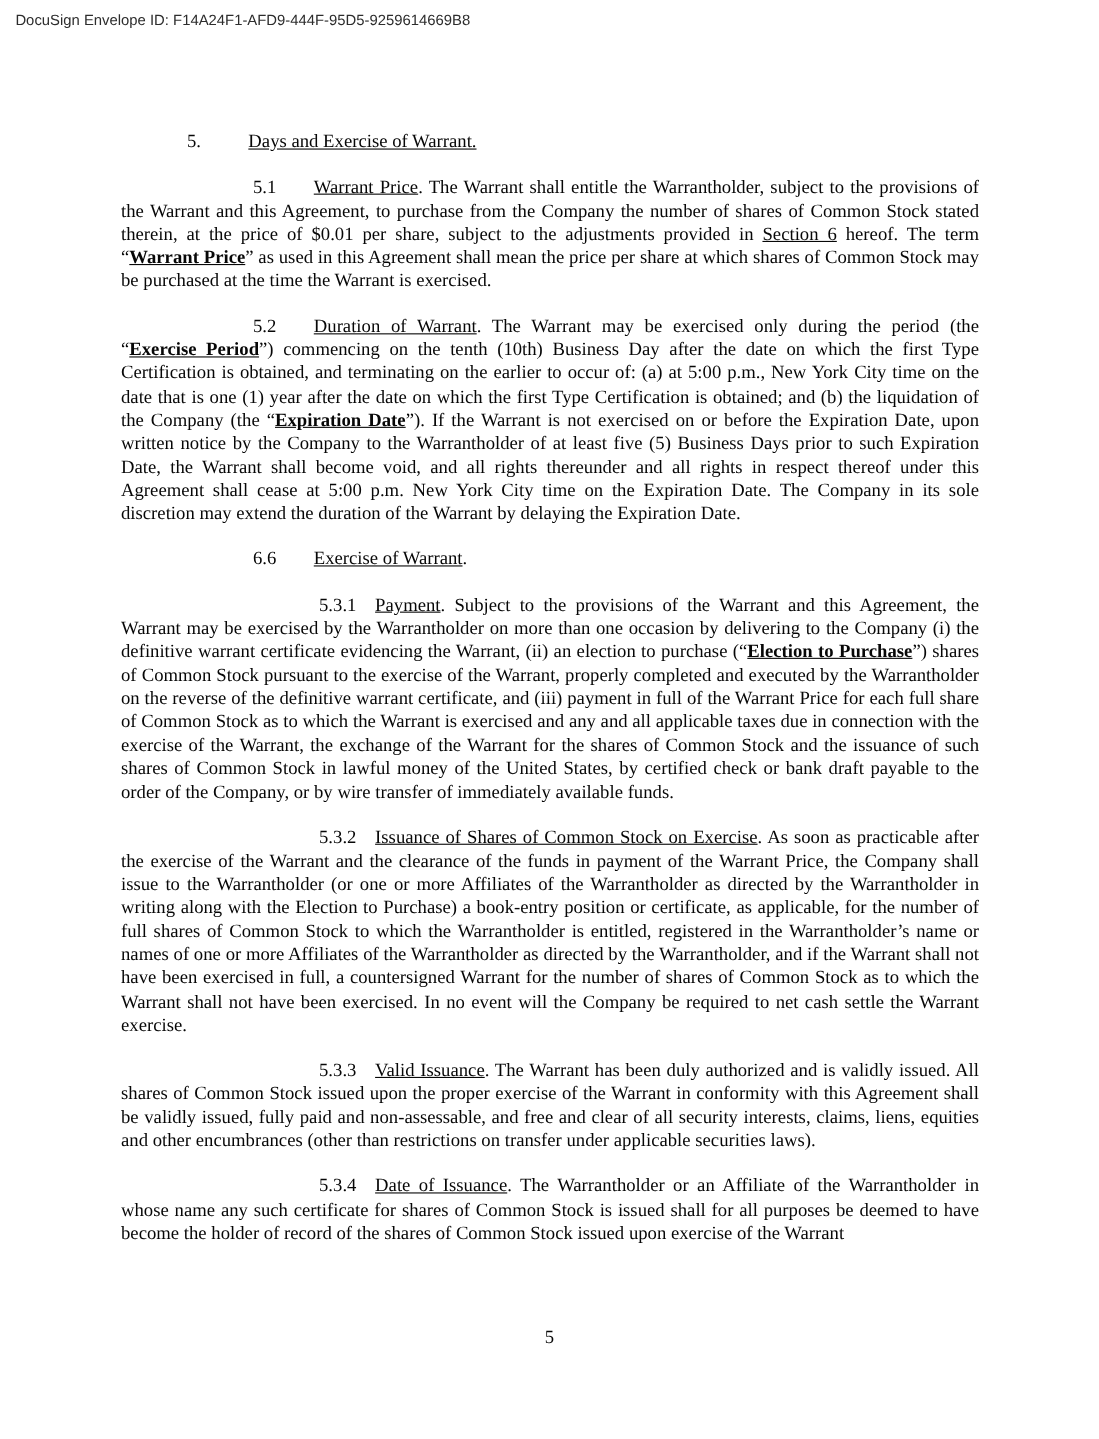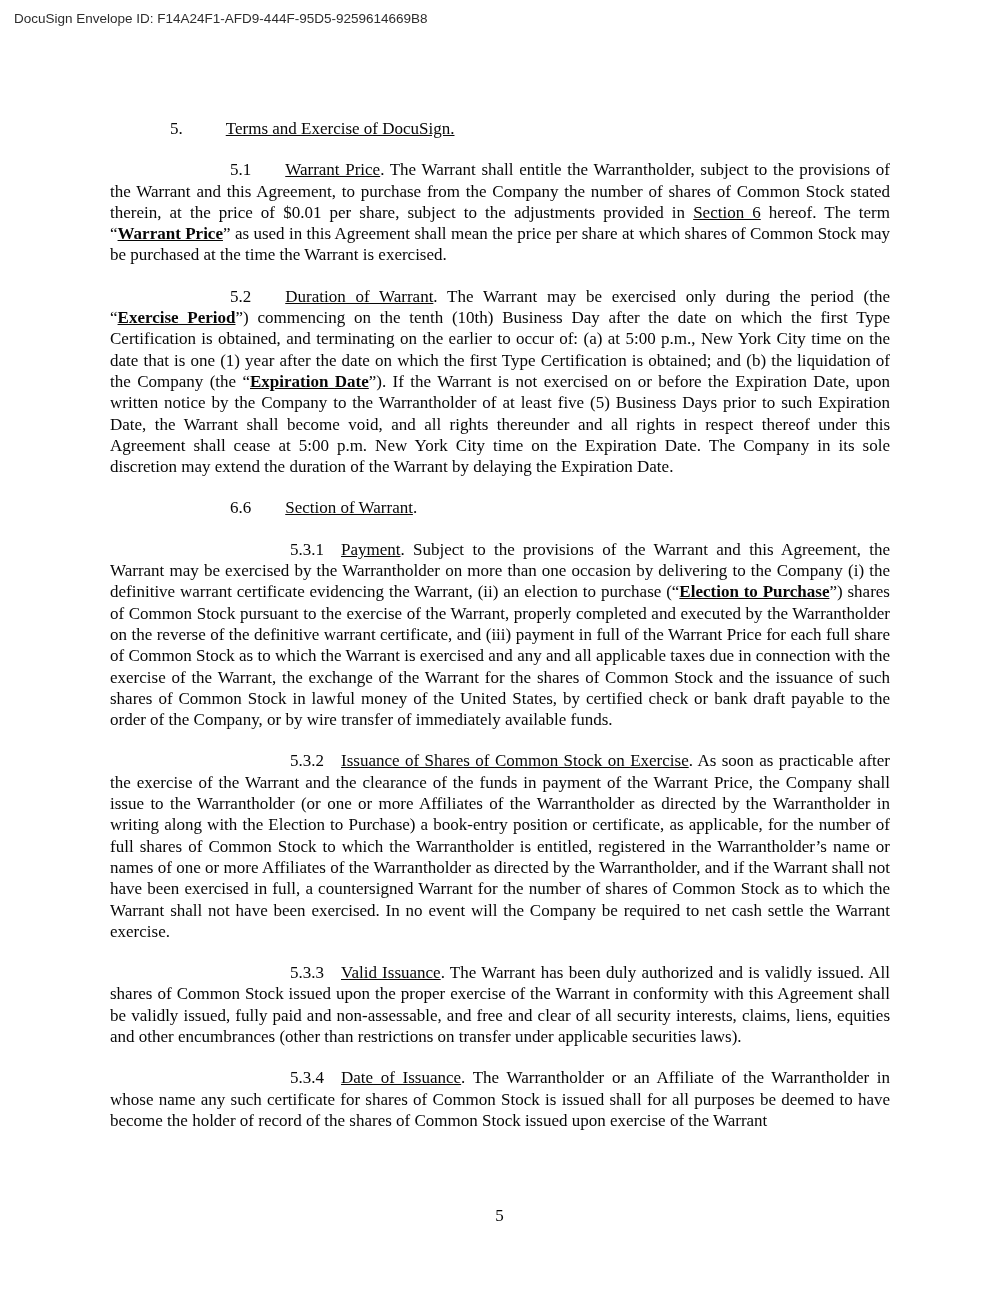--- a/index.html
+++ b/index.html
@@ -53,24 +53,24 @@
     color: #070707;
   }
 </style>
 </head>
 <body>
 
 <div class="page">
   <div class="docusign-header">DocuSign Envelope ID: F14A24F1-AFD9-444F-95D5-9259614669B8</div>
 
   <div class="content">
-      <div class="para lvl1"><span class="">5.</span><span class="tab"></span><span class="u ">Terms and Exercise of DocuSign.</span></div>
+      <div class="para lvl1"><span class="">5.</span><span class="tab"></span><span class="u ">Days and Exercise of Warrant.</span></div>
       <div class="para lvl2"><span class="">5.1</span><span class="tab"></span><span class="u ">Warrant Price</span><span class="">.  The Warrant shall entitle the Warrantholder, subject to the provisions of the Warrant and this Agreement, to purchase from the Company the number of shares of Common Stock stated therein, at the price of $0.01 per share, subject to the adjustments provided in </span><span class="u ">Section 6</span><span class=""> hereof. The term “</span><span class="u b">Warrant Price</span><span class="">” as used in this Agreement shall mean the price per share at which shares of Common Stock may be purchased at the time the Warrant is exercised.</span></div>
       <div class="para lvl2"><span class="">5.2</span><span class="tab"></span><span class="u ">Duration of Warrant</span><span class="">.  The Warrant may be exercised only during the period (the “</span><span class="u b">Exercise Period</span><span class="">”) commencing on the tenth (10th) Business Day after the date on which the first Type Certification is obtained, and terminating on the earlier to occur of: (a) at 5:00 p.m., New York City time on the date that is one (1) year after the date on which the first Type Certification is obtained; and (b) the liquidation of the Company (the “</span><span class="u b">Expiration Date</span><span class="">”).  If the Warrant is not exercised on or before the Expiration Date, upon written notice by the Company to the Warrantholder of at least five (5) Business Days prior to such Expiration Date, the Warrant shall become void, and all rights thereunder and all rights in respect thereof under this Agreement shall cease at 5:00 p.m. New York City time on the Expiration Date. The Company in its sole discretion may extend the duration of the Warrant by delaying the Expiration Date.</span></div>
-      <div class="para lvl2"><span class="">6.6</span><span class="tab"></span><span class="u ">Section of Warrant</span><span class="">.</span></div>
+      <div class="para lvl2"><span class="">6.6</span><span class="tab"></span><span class="u ">Exercise of Warrant</span><span class="">.</span></div>
       <div class="para lvl3"><span class="">5.3.1</span><span class="tab"></span><span class="u ">Payment</span><span class="">. Subject to the provisions of the Warrant and this Agreement, the Warrant may be exercised by the Warrantholder on more than one occasion by delivering to the Company (i) the definitive warrant certificate evidencing the Warrant, (ii) an election to purchase (“</span><span class="u b">Election to Purchase</span><span class="">”) shares of Common Stock pursuant to the exercise of the Warrant, properly completed and executed by the Warrantholder on the reverse of the definitive warrant certificate, and (iii) payment in full of the Warrant Price for each full share of Common Stock as to which the Warrant is exercised and any and all applicable taxes due in connection with the exercise of the Warrant, the exchange of the Warrant for the shares of Common Stock and the issuance of such shares of Common Stock in lawful money of the United States, by certified check or bank draft payable to the order of the Company, or by wire transfer of immediately available funds.</span></div>
       <div class="para lvl3"><span class="">5.3.2</span><span class="tab"></span><span class="u ">Issuance of Shares of Common Stock on Exercise</span><span class="">.  As soon as practicable after the exercise of the Warrant and the clearance of the funds in payment of the Warrant Price, the Company shall issue to the Warrantholder (or one or more Affiliates of the Warrantholder as directed by the Warrantholder in writing along with the Election to Purchase) a book-entry position or certificate, as applicable, for the number of full shares of Common Stock to which the Warrantholder is entitled, registered in the Warrantholder’s name or names of one or more Affiliates of the Warrantholder as directed by the Warrantholder, and if the Warrant shall not have been exercised in full, a countersigned Warrant for the number of shares of Common Stock as to which the Warrant shall not have been exercised.  In no event will the Company be required to net cash settle the Warrant exercise.</span></div>
       <div class="para lvl3"><span class="">5.3.3</span><span class="tab"></span><span class="u ">Valid Issuance</span><span class="">.  The Warrant has been duly authorized and is validly issued. All shares of Common Stock issued upon the proper exercise of the Warrant in conformity with this Agreement shall be validly issued, fully paid and non-assessable, and free and clear of all security interests, claims, liens, equities and other encumbrances (other than restrictions on transfer under applicable securities laws).</span></div>
       <div class="para lvl3"><span class="">5.3.4</span><span class="tab"></span><span class="u ">Date of Issuance</span><span class="">.  The Warrantholder or an Affiliate of the Warrantholder in whose name any such certificate for shares of Common Stock is issued shall for all purposes be deemed to have become the holder of record of the shares of Common Stock issued upon exercise of the Warrant</span></div>
     </div>
 
   <div class="page-number">5</div>
 </div>
 
 </body></html>

